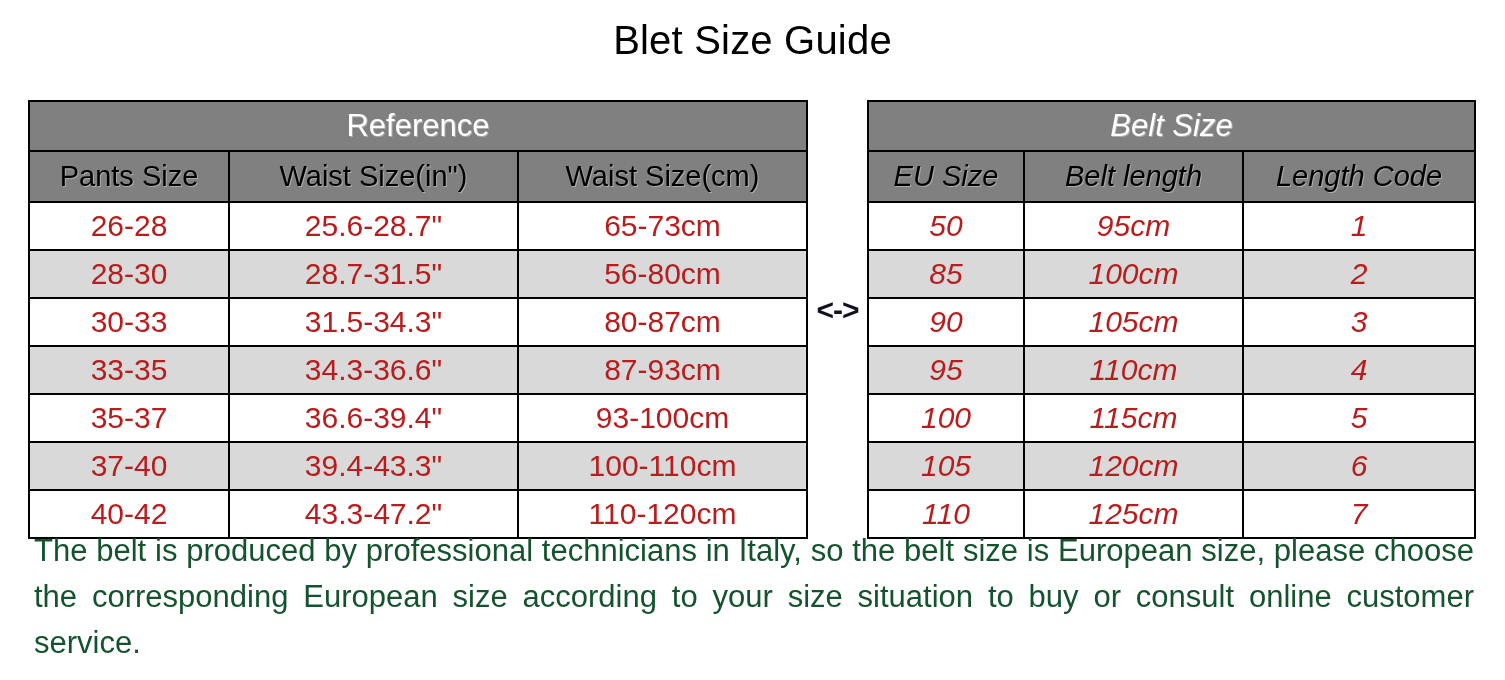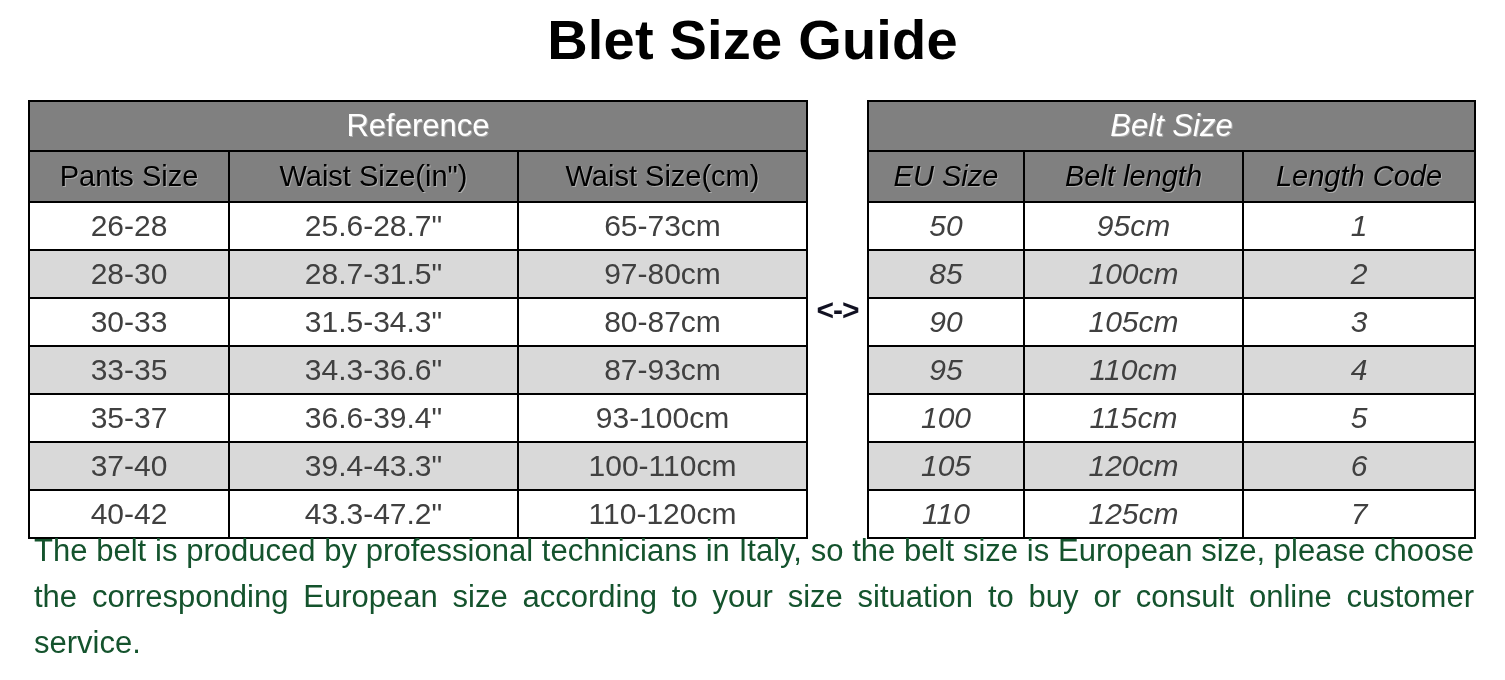--- a/index.html
+++ b/index.html
@@ -22,22 +22,22 @@
     height: 680px;
   }
 
   
   .title {
     position: absolute;
     left: 0;
     top: 14px;
     width: 1505px;
     text-align: center;
-    font-size: 56px;
-    font-weight: bold;
+    font-size: 40px;
+    font-weight: normal;
     letter-spacing: 0.2px;
     line-height: 52px;
     white-space: nowrap;
   }
 
   
   .tables {
     position: absolute;
     left: 28px;
     top: 100px;
@@ -86,21 +86,21 @@
   }
 
   tbody tr {
     height: 46px;
   }
   tbody td {
     font-size: 30px;
     line-height: 46px;
     height: 46px;
     background: #ffffff;
-    color: #404040;
+    color: #b91c1c;
     white-space: nowrap;
   }
   tbody tr.alt td {
     background: #d9d9d9;
   }
 
   
   .left-table { width: 778px; }
   .lt-c0 { width: 200px; }
   .lt-c1 { width: 289px; }
@@ -177,21 +177,21 @@
       </thead>
       <tbody>
         <tr>
           <td>26-28</td>
           <td>25.6-28.7"</td>
           <td>65-73cm</td>
         </tr>
         <tr class="alt">
           <td>28-30</td>
           <td>28.7-31.5"</td>
-          <td>97-80cm</td>
+          <td>56-80cm</td>
         </tr>
         <tr>
           <td>30-33</td>
           <td>31.5-34.3"</td>
           <td>80-87cm</td>
         </tr>
         <tr class="alt">
           <td>33-35</td>
           <td>34.3-36.6"</td>
           <td>87-93cm</td>

